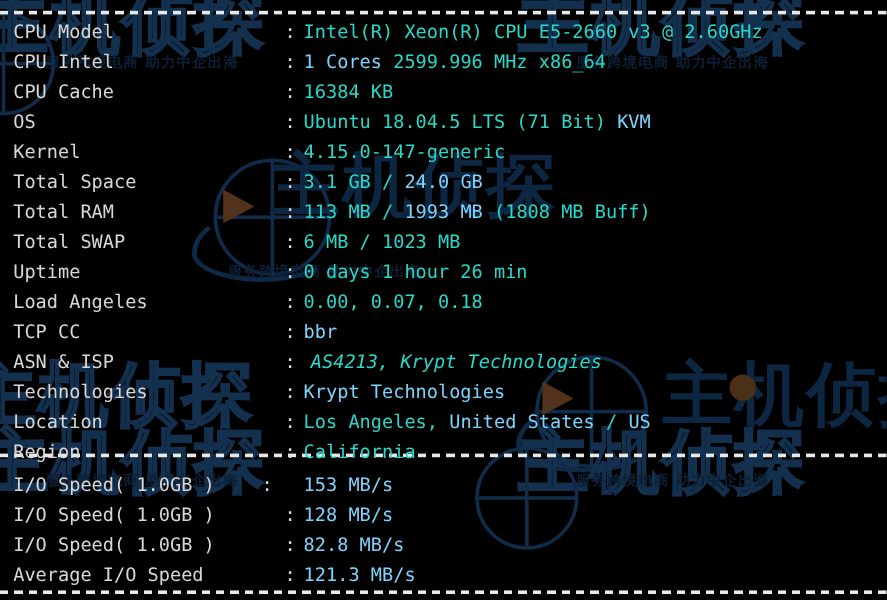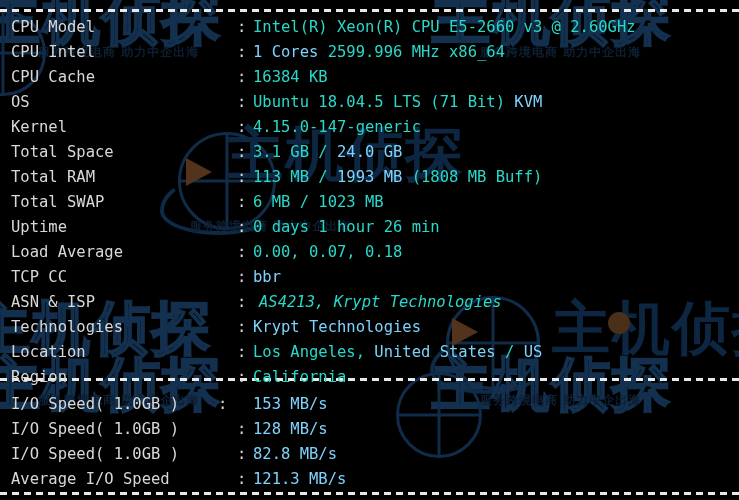--- a/index.html
+++ b/index.html
@@ -177,21 +177,21 @@
     <div id="info-block">
         <div class="row" style="top: 15px;"><span class="label">CPU Model</span><span class="colon" style="left: 237px;">:</span><span class="value" style="left: 253px;"><span class="c">Intel(R) Xeon(R) CPU E5-2660 v3 @ 2.60GHz</span></span></div>
         <div class="row" style="top: 40px;"><span class="label">CPU Intel</span><span class="colon" style="left: 237px;">:</span><span class="value" style="left: 253px;"><span class="y">1 Cores</span><span class="c"> 2599.996 MHz x86_64</span></span></div>
         <div class="row" style="top: 65px;"><span class="label">CPU Cache</span><span class="colon" style="left: 237px;">:</span><span class="value" style="left: 253px;"><span class="c">16384 KB</span></span></div>
         <div class="row" style="top: 90px;"><span class="label">OS</span><span class="colon" style="left: 237px;">:</span><span class="value" style="left: 253px;"><span class="c">Ubuntu 18.04.5 LTS (71 Bit) </span><span class="y">KVM</span></span></div>
         <div class="row" style="top: 115px;"><span class="label">Kernel</span><span class="colon" style="left: 237px;">:</span><span class="value" style="left: 253px;"><span class="c">4.15.0-147-generic</span></span></div>
         <div class="row" style="top: 140px;"><span class="label">Total Space</span><span class="colon" style="left: 237px;">:</span><span class="value" style="left: 253px;"><span class="c">3.1 GB </span><span class="c">/ </span><span class="y">24.0 GB</span></span></div>
         <div class="row" style="top: 165px;"><span class="label">Total RAM</span><span class="colon" style="left: 237px;">:</span><span class="value" style="left: 253px;"><span class="c">113 MB </span><span class="c">/ </span><span class="y">1993 MB </span><span class="c">(1808 MB Buff)</span></span></div>
         <div class="row" style="top: 190px;"><span class="label">Total SWAP</span><span class="colon" style="left: 237px;">:</span><span class="value" style="left: 253px;"><span class="c">6 MB / 1023 MB</span></span></div>
         <div class="row" style="top: 215px;"><span class="label">Uptime</span><span class="colon" style="left: 237px;">:</span><span class="value" style="left: 253px;"><span class="c">0 days 1 hour 26 min</span></span></div>
-        <div class="row" style="top: 240px;"><span class="label">Load Average</span><span class="colon" style="left: 237px;">:</span><span class="value" style="left: 253px;"><span class="c">0.00, 0.07, 0.18</span></span></div>
+        <div class="row" style="top: 240px;"><span class="label">Load Angeles</span><span class="colon" style="left: 237px;">:</span><span class="value" style="left: 253px;"><span class="c">0.00, 0.07, 0.18</span></span></div>
         <div class="row" style="top: 265px;"><span class="label">TCP CC</span><span class="colon" style="left: 237px;">:</span><span class="value" style="left: 253px;"><span class="y">bbr</span></span></div>
         <div class="row" style="top: 290px;"><span class="label">ASN &amp; ISP</span><span class="colon" style="left: 237px;">:</span><span class="value" style="left: 259px; font-style: italic;"><span class="c">AS4213, Krypt Technologies</span></span></div>
         <div class="row" style="top: 315px;"><span class="label">Technologies</span><span class="colon" style="left: 237px;">:</span><span class="value" style="left: 253px;"><span class="y">Krypt Technologies</span></span></div>
         <div class="row" style="top: 340px;"><span class="label">Location</span><span class="colon" style="left: 237px;">:</span><span class="value" style="left: 253px;"><span class="c">Los Angeles, </span><span class="y">United States </span><span class="c">/ </span><span class="y">US</span></span></div>
         <div class="row" style="top: 365px;"><span class="label">Region</span><span class="colon" style="left: 237px;">:</span><span class="value" style="left: 253px;"><span class="c">California</span></span></div>
       </div>
     <div id="io-block">
         <div class="row" style="top: 392px;"><span class="label">I/O Speed( 1.0GB )</span><span class="colon" style="left: 218px;">:</span><span class="value" style="left: 253px;"><span class="y">153 MB/s</span></span></div>
         <div class="row" style="top: 417px;"><span class="label">I/O Speed( 1.0GB )</span><span class="colon" style="left: 237px;">:</span><span class="value" style="left: 253px;"><span class="y">128 MB/s</span></span></div>
         <div class="row" style="top: 442px;"><span class="label">I/O Speed( 1.0GB )</span><span class="colon" style="left: 237px;">:</span><span class="value" style="left: 253px;"><span class="y">82.8 MB/s</span></span></div>

